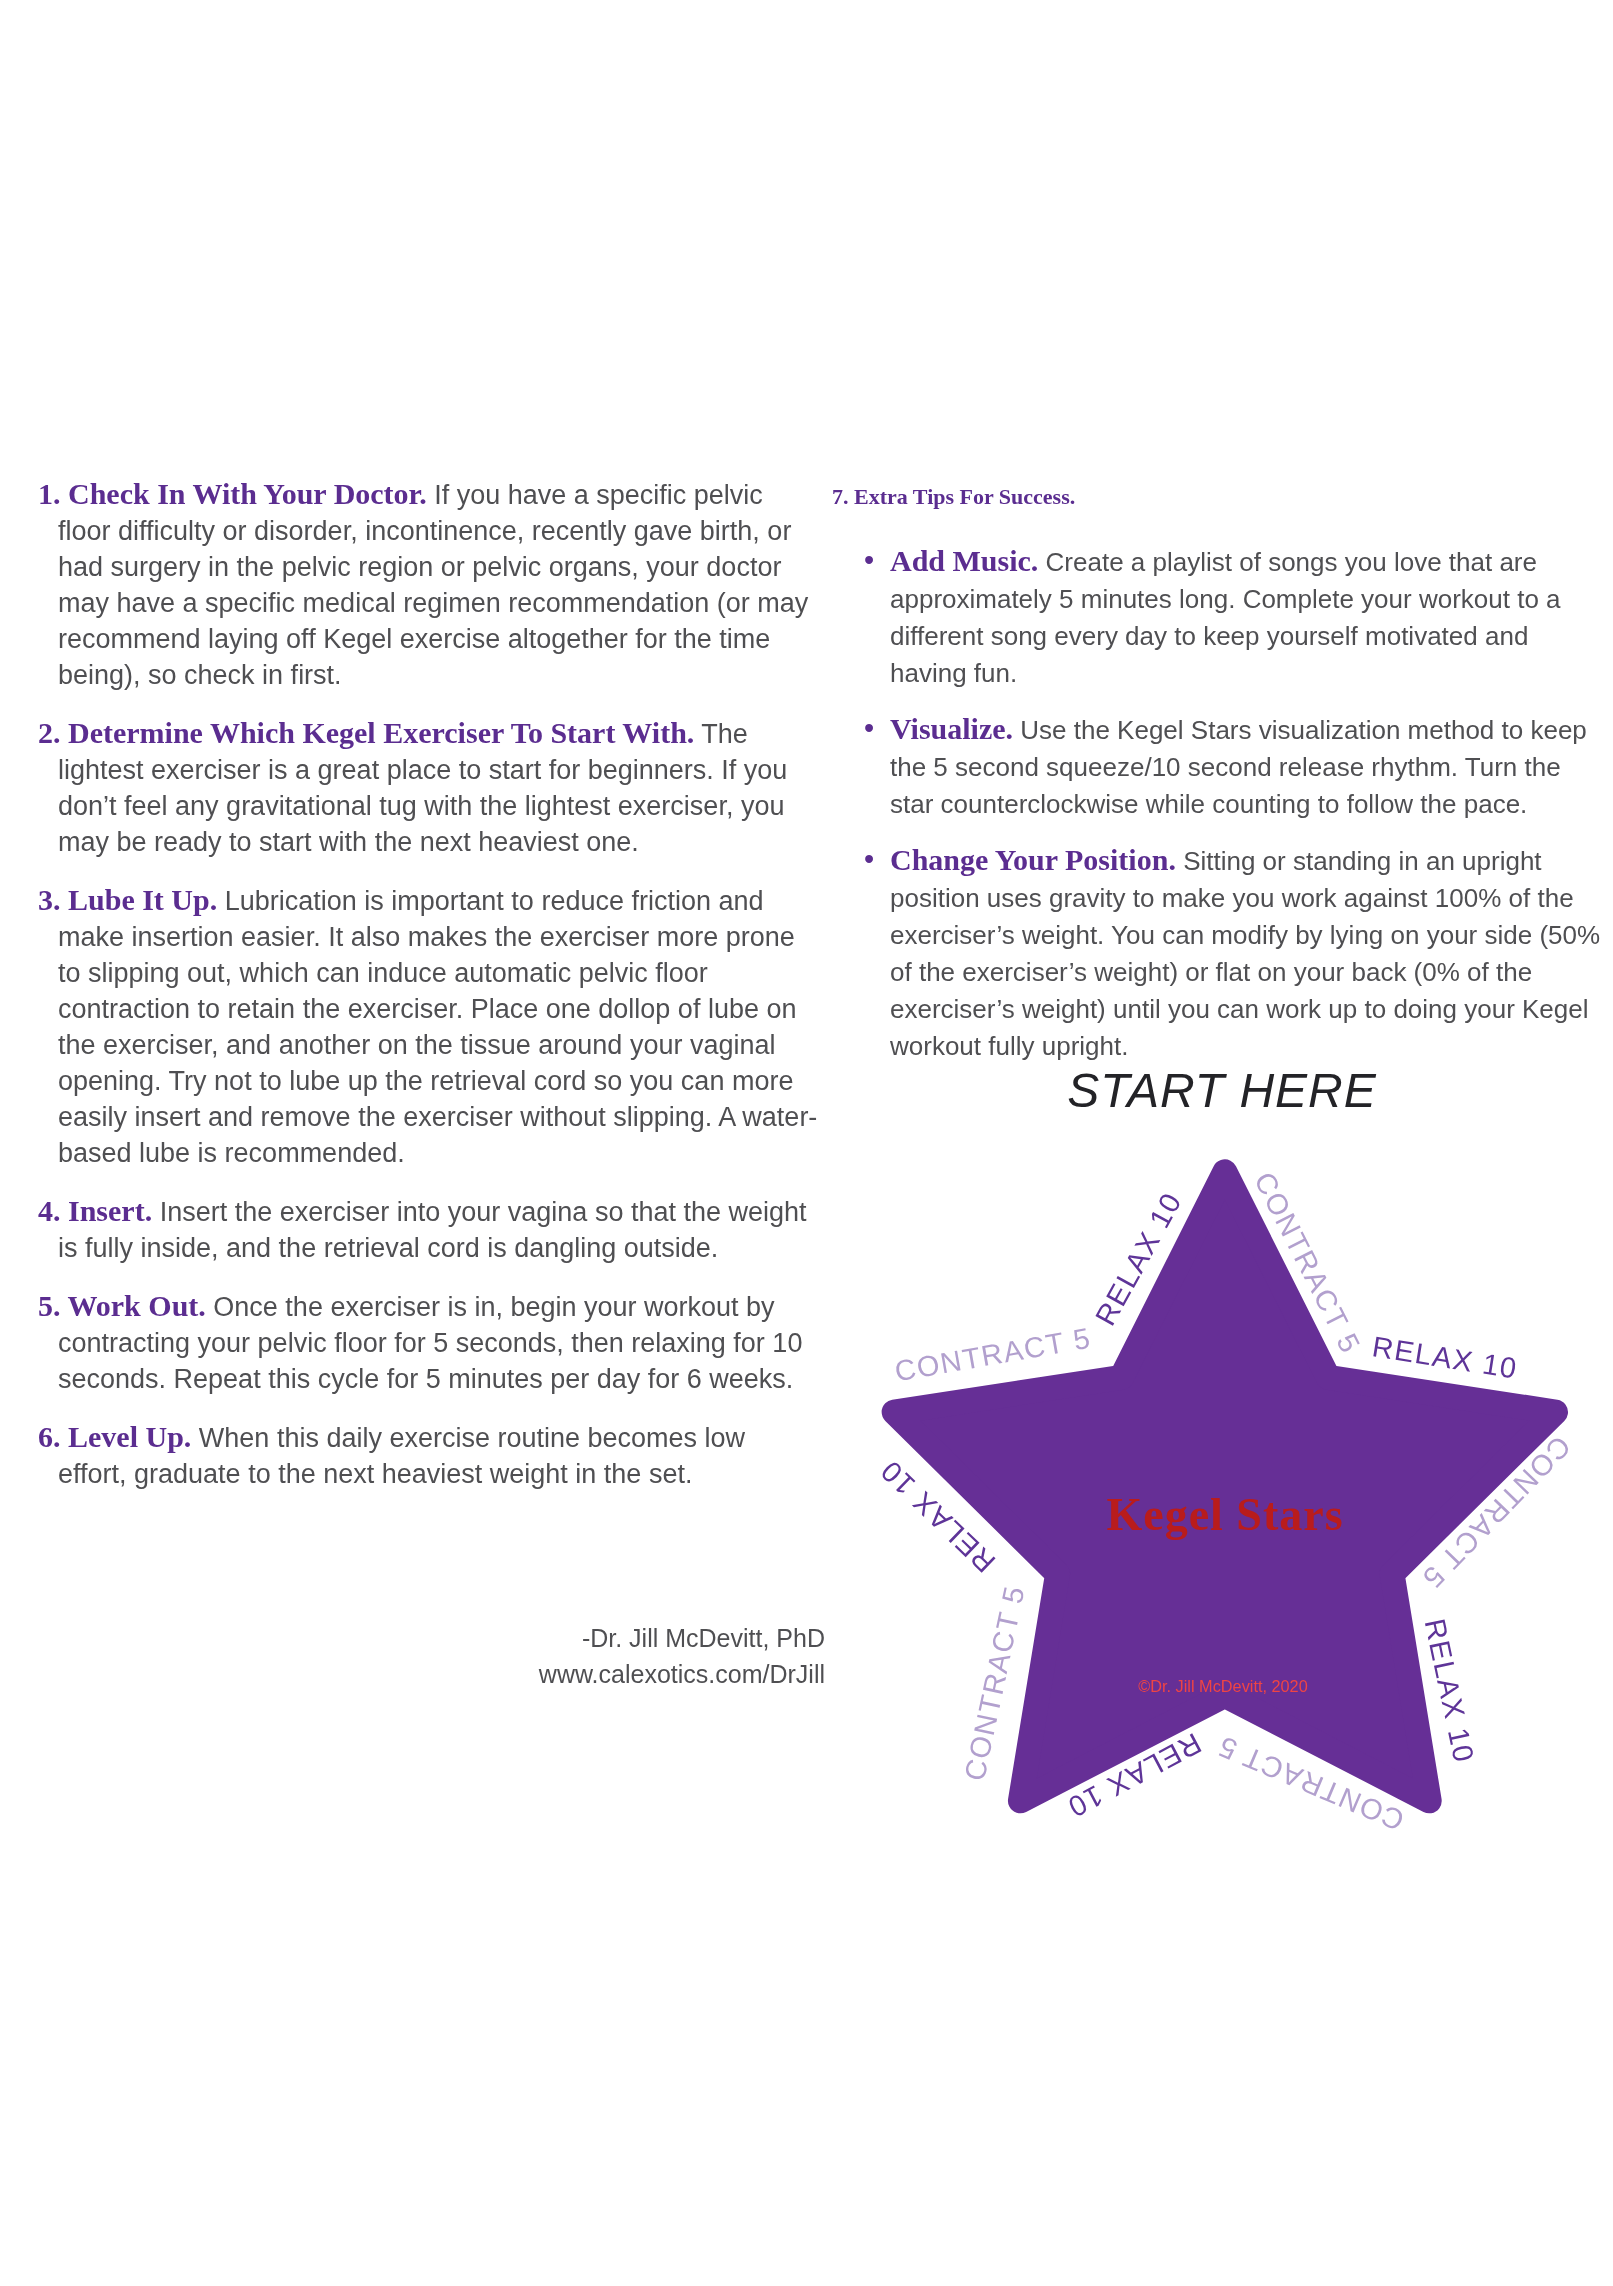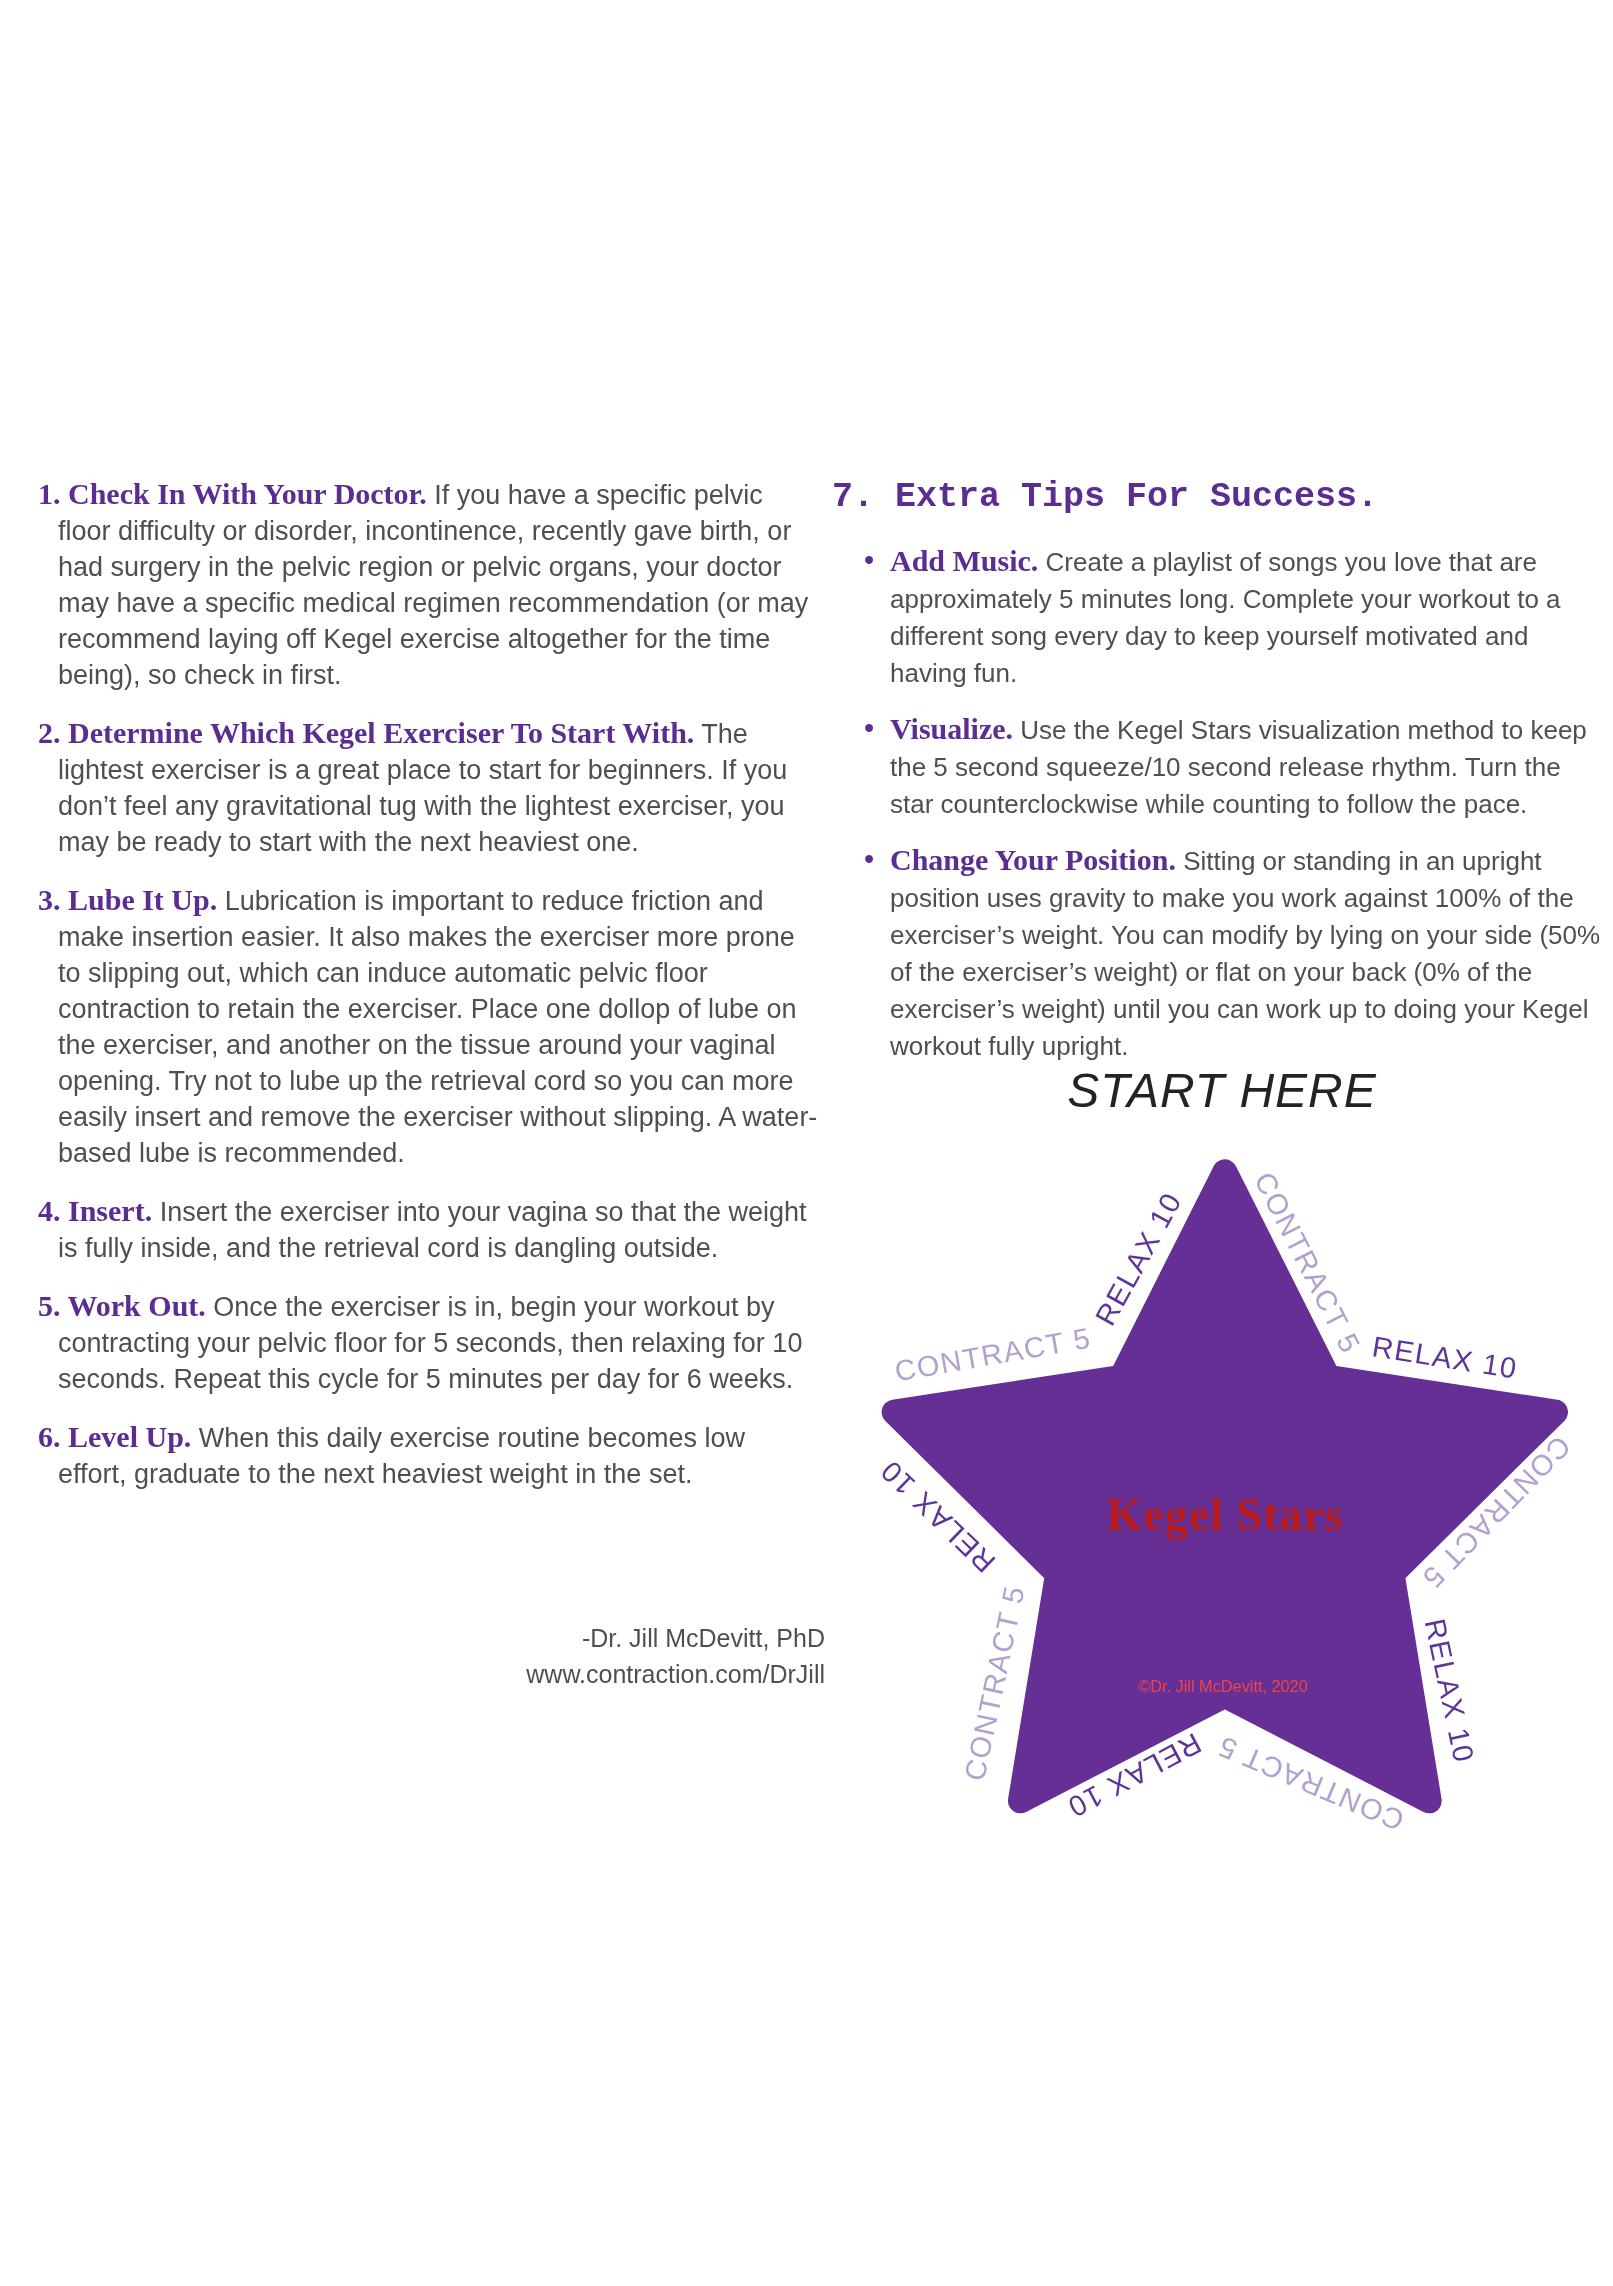--- a/index.html
+++ b/index.html
@@ -14,21 +14,21 @@
   
   .col-left{position:absolute;left:38px;top:476px;width:780px;font-size:27px;line-height:36px;}
   .item{margin:0 0 22px 0;padding-left:20px;text-indent:-20px;}
   .item-title{font-size:30px;text-align:right;}
 
   .signature{position:absolute;left:37px;top:1620px;width:788px;text-align:right;
              font-size:25px;line-height:36px;color:var(--body);}
 
   
   .col-right{position:absolute;left:832px;top:475px;width:769px;font-size:26px;line-height:37px;}
-  .rc-heading{font-size:35px;line-height:44px;margin:0 0 23px 0;font-family:Liberation Mono, monospace;}
+  .rc-heading{font-size:22px;line-height:44px;margin:0 0 23px 0;}
   .tip{position:relative;margin:0 0 18px 0;padding-left:58px;}
   .tip-bullet{position:absolute;left:32px;top:0;color:var(--heading);font-size:29px;}
   .tip-title{font-size:30px;}
 
   
   .start-here{position:absolute;left:1222px;top:1063px;transform:translateX(-50%);
               font-size:48px;letter-spacing:1px;color:var(--ink);white-space:nowrap;font-style:italic;}
   .star-svg{position:absolute;left:0;top:0;color:var(--star);pointer-events:none;}
   .star-title{position:absolute;left:1225px;top:1514px;transform:translate(-50%,-50%);
               font-family:"Liberation Serif","DejaVu Serif",serif;font-weight:700;
@@ -76,21 +76,21 @@
       <span>Once the exerciser is in, begin your workout by contracting your pelvic floor for 5 seconds, then relaxing for 10 seconds. Repeat this cycle for 5 minutes per day for 6 weeks.</span>
     </p>
     <p class="item">
       <span class="item-title serif">6. Level Up.</span>
       <span>When this daily exercise routine becomes low effort, graduate to the next heaviest weight in the set.</span>
     </p>
   </section>
 
   <div class="signature">
     <div>-Dr. Jill McDevitt, PhD</div>
-    <div>www.contraction.com/DrJill</div>
+    <div>www.calexotics.com/DrJill</div>
   </div>
 
   <section class="col-right">
     <h2 class="rc-heading serif">7. Extra Tips For Success.</h2>
 
     <div class="tip">
       <span class="tip-bullet">•</span>
       <span class="tip-title serif">Add Music.</span>
       <span>Create a playlist of songs you love that are approximately 5 minutes long. Complete your workout to a different song every day to keep yourself motivated and having fun.</span>
     </div>

